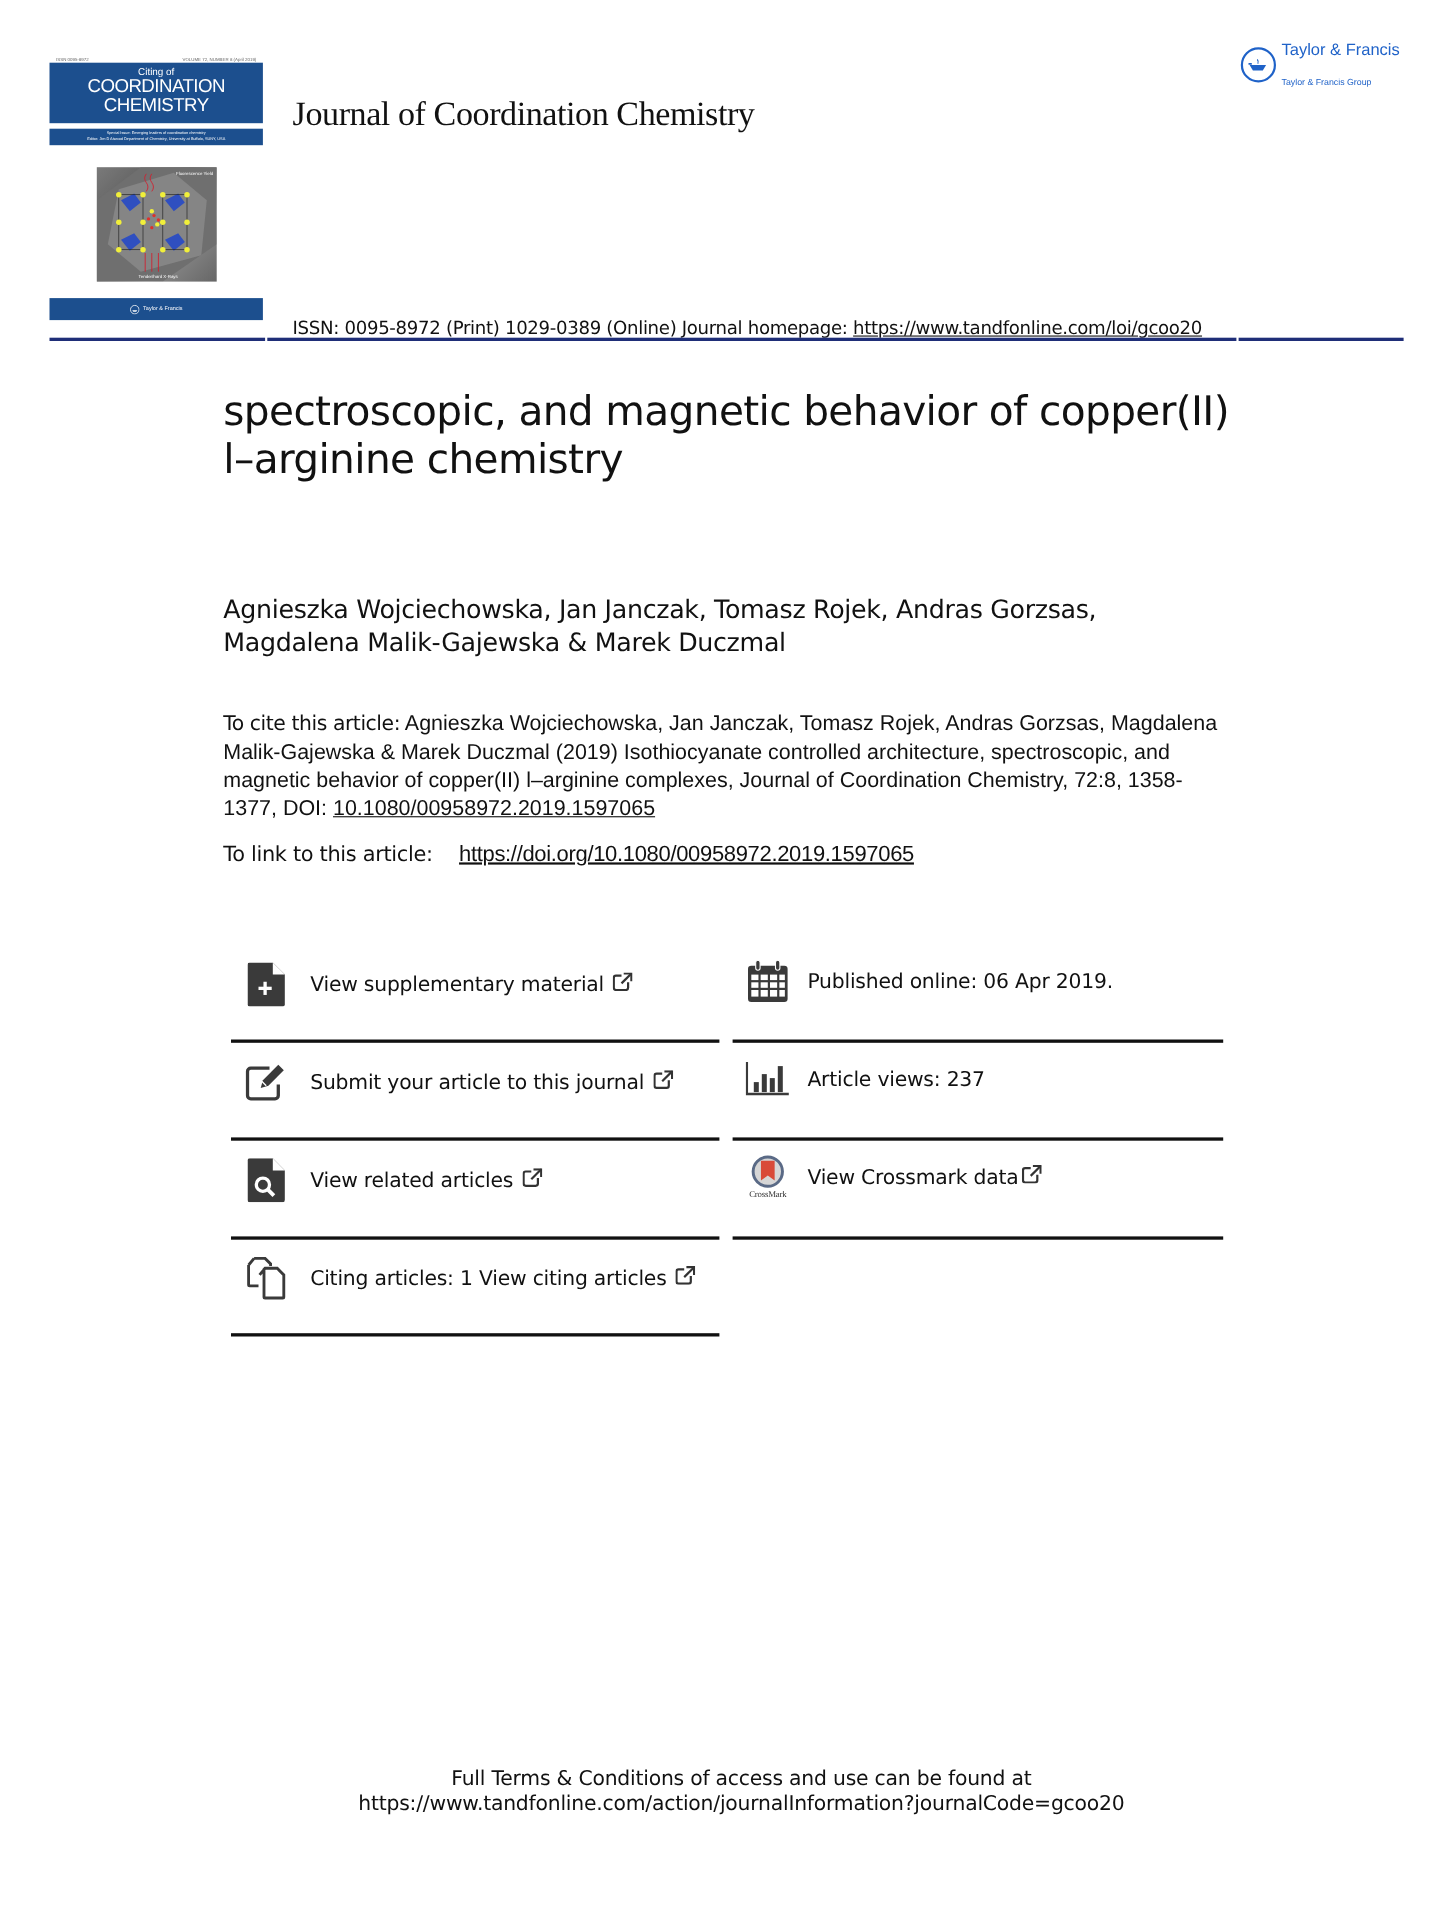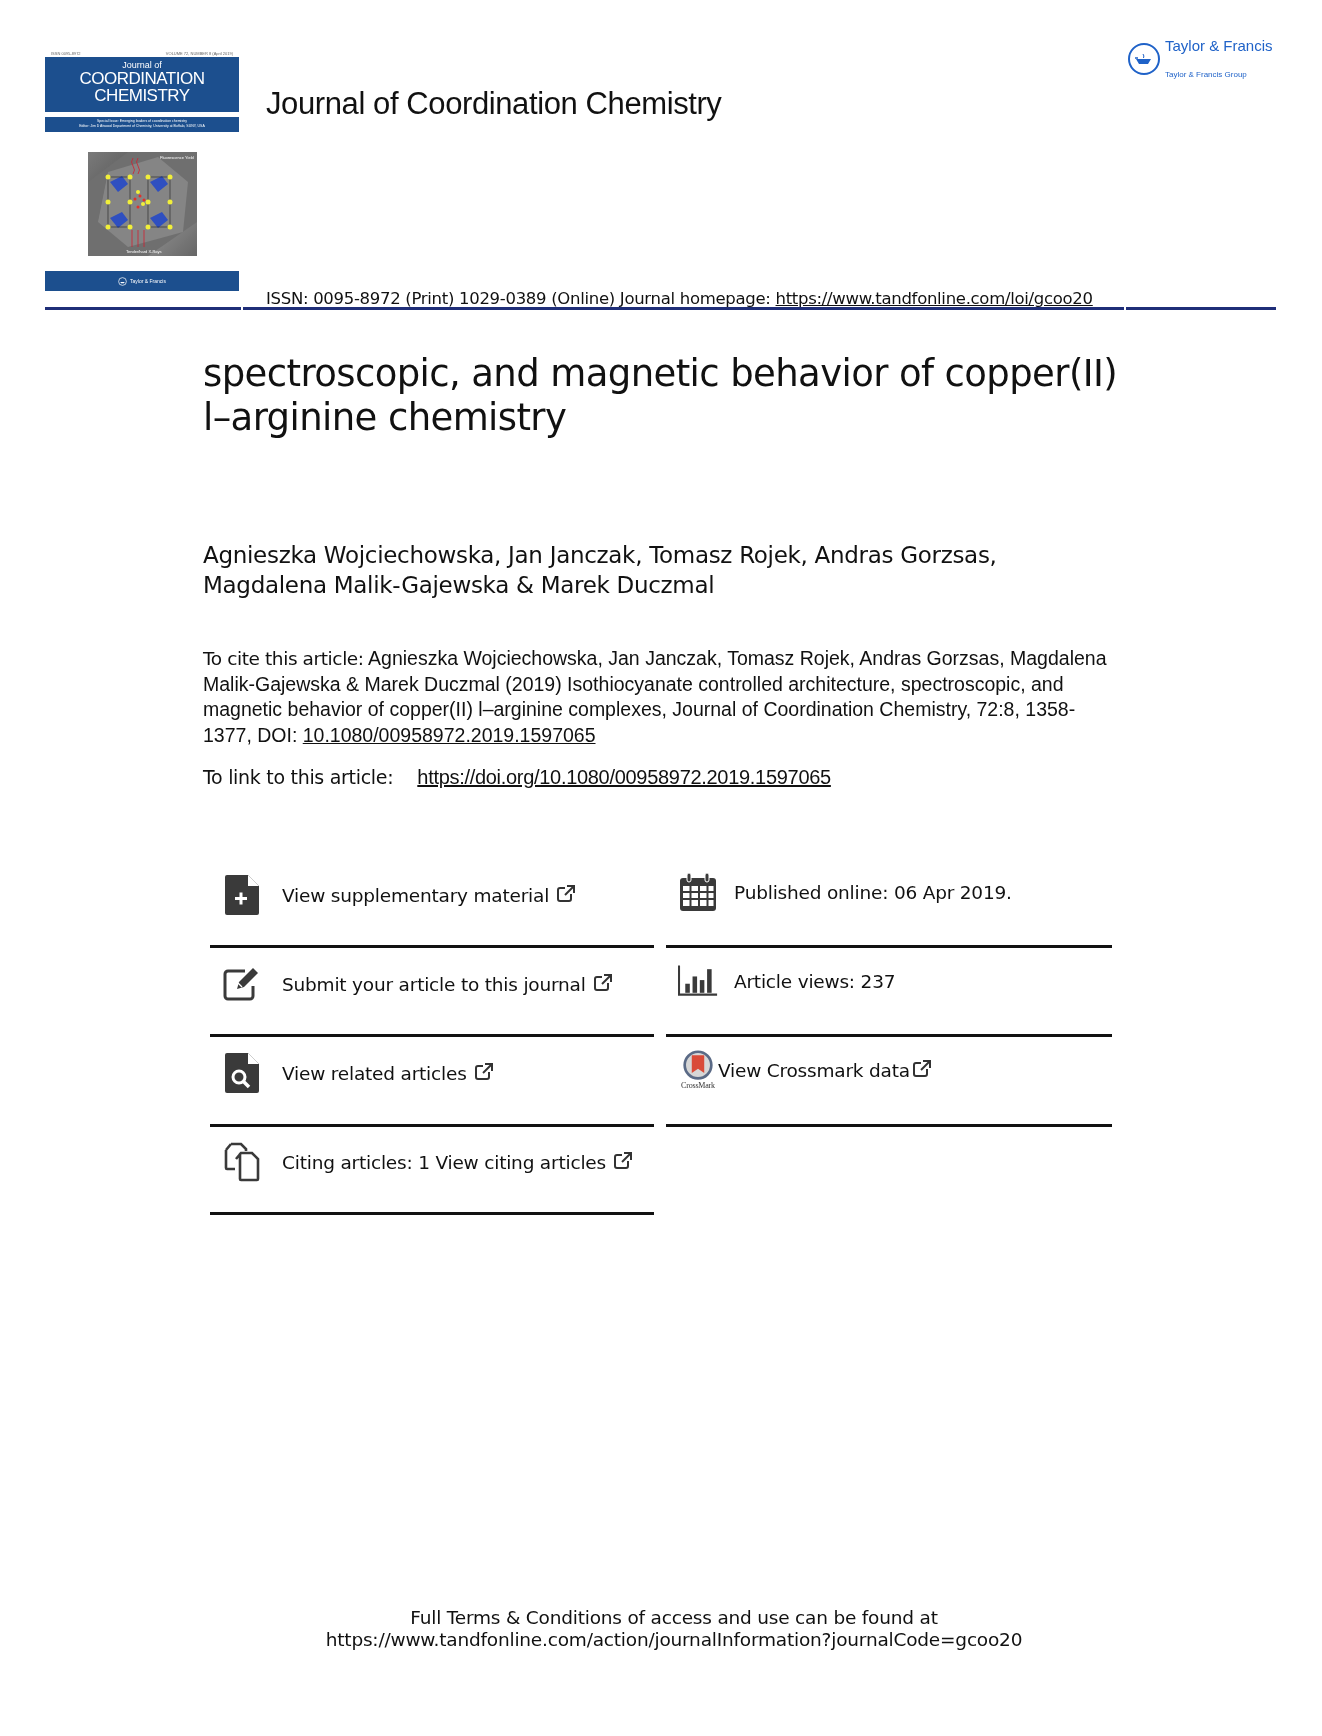--- a/index.html
+++ b/index.html
@@ -13,21 +13,21 @@
   .cover-box { left: 45px; top: 57px; width: 194px; height: 55px; background: #1c4f8e; color: #fff;
                text-align: center; font-family: "Liberation Sans", sans-serif; }
   .cover-box .jof { font-size: 9px; line-height: 10px; padding-top: 3px; }
   .cover-box .big { font-size: 17px; line-height: 17px; letter-spacing: -0.5px; }
   .cover-sub { left: 45px; top: 117px; width: 194px; height: 15px; background: #1c4f8e; color: #fff;
                font-size: 3.5px; line-height: 5px; text-align: center; font-family: "Liberation Sans", sans-serif; padding-top: 2px; box-sizing: border-box; }
   .cover-img { left: 88px; top: 152px; width: 109px; height: 104px; background: linear-gradient(135deg,#7a7a7a,#555 40%,#8a8a8a 70%,#666); overflow: hidden; }
   .cover-tf { left: 45px; top: 271px; width: 194px; height: 20px; background: #1c4f8e; color: #fff;
               font-size: 5px; display: flex; align-items: center; justify-content: center; gap: 3px; font-family: "Liberation Sans", sans-serif; }
 
-  .journal-title { left: 266px; top: 86px; font-size: 31px; font-family: Liberation Sans, sans-serif; color: #111; letter-spacing: -0.4px; white-space: nowrap; }
+  .journal-title { left: 266px; top: 86px; font-size: 31px; font-family: Liberation Serif, serif; color: #111; letter-spacing: -0.4px; white-space: nowrap; }
   .issn { left: 266px; top: 289px; font-size: 16.5px; color: #111; white-space: nowrap; letter-spacing: -0.3px; }
   .issn a { color: #111; text-decoration: underline; }
 
   .rule { top: 307px; height: 3px; background: #1f2e78; }
 
   
   .tf-logo { left: 1128px; top: 38px; display: flex; align-items: center; gap: 5px; color: #1f62c8; }
   .tf-logo .circle { width: 32px; height: 32px; border: 2.5px solid #1f62c8; border-radius: 50%; box-sizing: border-box; position: relative; }
   .tf-logo .name { font-size: 15px; line-height: 16px; font-family: "Liberation Sans", sans-serif; }
   .tf-logo .group { font-size: 8px; line-height: 9px; font-family: "Liberation Sans", sans-serif; margin-top: 16px; }
@@ -49,21 +49,21 @@
   .footer { left: 0; width: 1322px; top: 1607px; text-align: center; font-size: 18.5px; line-height: 22px; color: #111; letter-spacing: -0.2px; padding-left: 13px; }
 </style>
 </head>
 <body>
 
 <div class="abs cover-top">
   <span>ISSN 0095-8972</span>
   <span>VOLUME 72, NUMBER 8 (April 2019)</span>
 </div>
 <div class="abs cover-box">
-  <div class="jof">Journal of</div>
+  <div class="jof">Citing of</div>
   <div class="big">COORDINATION</div>
   <div class="big">CHEMISTRY</div>
 </div>
 <div class="abs cover-sub">
   <div>Special Issue: Emerging leaders of coordination chemistry</div>
   <div>Editor: Jim D Atwood Department of Chemistry, University at Buffalo, SUNY, USA</div>
 </div>
 <div class="abs cover-img">
   <svg width="109" height="104" viewBox="0 0 109 104">
     <polygon points="0,30 40,0 109,0 109,70 60,104 0,104" fill="#6f6f6f"></polygon>
@@ -262,21 +262,21 @@
         <rect x="16" y="12" width="5" height="18" fill="#3a3a3a"></rect>
         <rect x="24" y="16" width="5" height="14" fill="#3a3a3a"></rect>
         <rect x="32" y="4" width="5" height="26" fill="#3a3a3a"></rect>
       </svg>
   </span>
   <span>Article views: 237</span>
 </div>
 <div class="hline" style="left:666px;top:1034px;width:446px"></div>
 
 <div class="info-row" style="left:678px;top:1026px">
-  <span class="ic" style="margin-right:0;flex-direction:column">
+  <span class="ic" style="margin-right:16px;flex-direction:column">
     <svg width="36" height="36" viewBox="0 0 36 36">
         <circle cx="18" cy="17" r="15" fill="#d6d6d6" stroke="#5a6a86" stroke-width="3"></circle>
         <path d="M11,6 h14 v20 l-7,-5 l-7,5z" fill="#d94a38"></path>
       </svg>
     <span style="font-family:'Liberation Serif',serif;font-size:8px;line-height:8px;color:#333">CrossMark</span>
   </span>
   <span>View Crossmark data</span>
   <span class="ext" style="margin-left:3px"><svg width="18" height="17" viewBox="0 0 18 17">
         <path d="M8,3 h-5 a2,2 0 0 0 -2,2 v9 a2,2 0 0 0 2,2 h9 a2,2 0 0 0 2,-2 v-5" fill="none" stroke="#333" stroke-width="2"></path>
         <path d="M10,1 h7 v7" fill="none" stroke="#333" stroke-width="2"></path>

